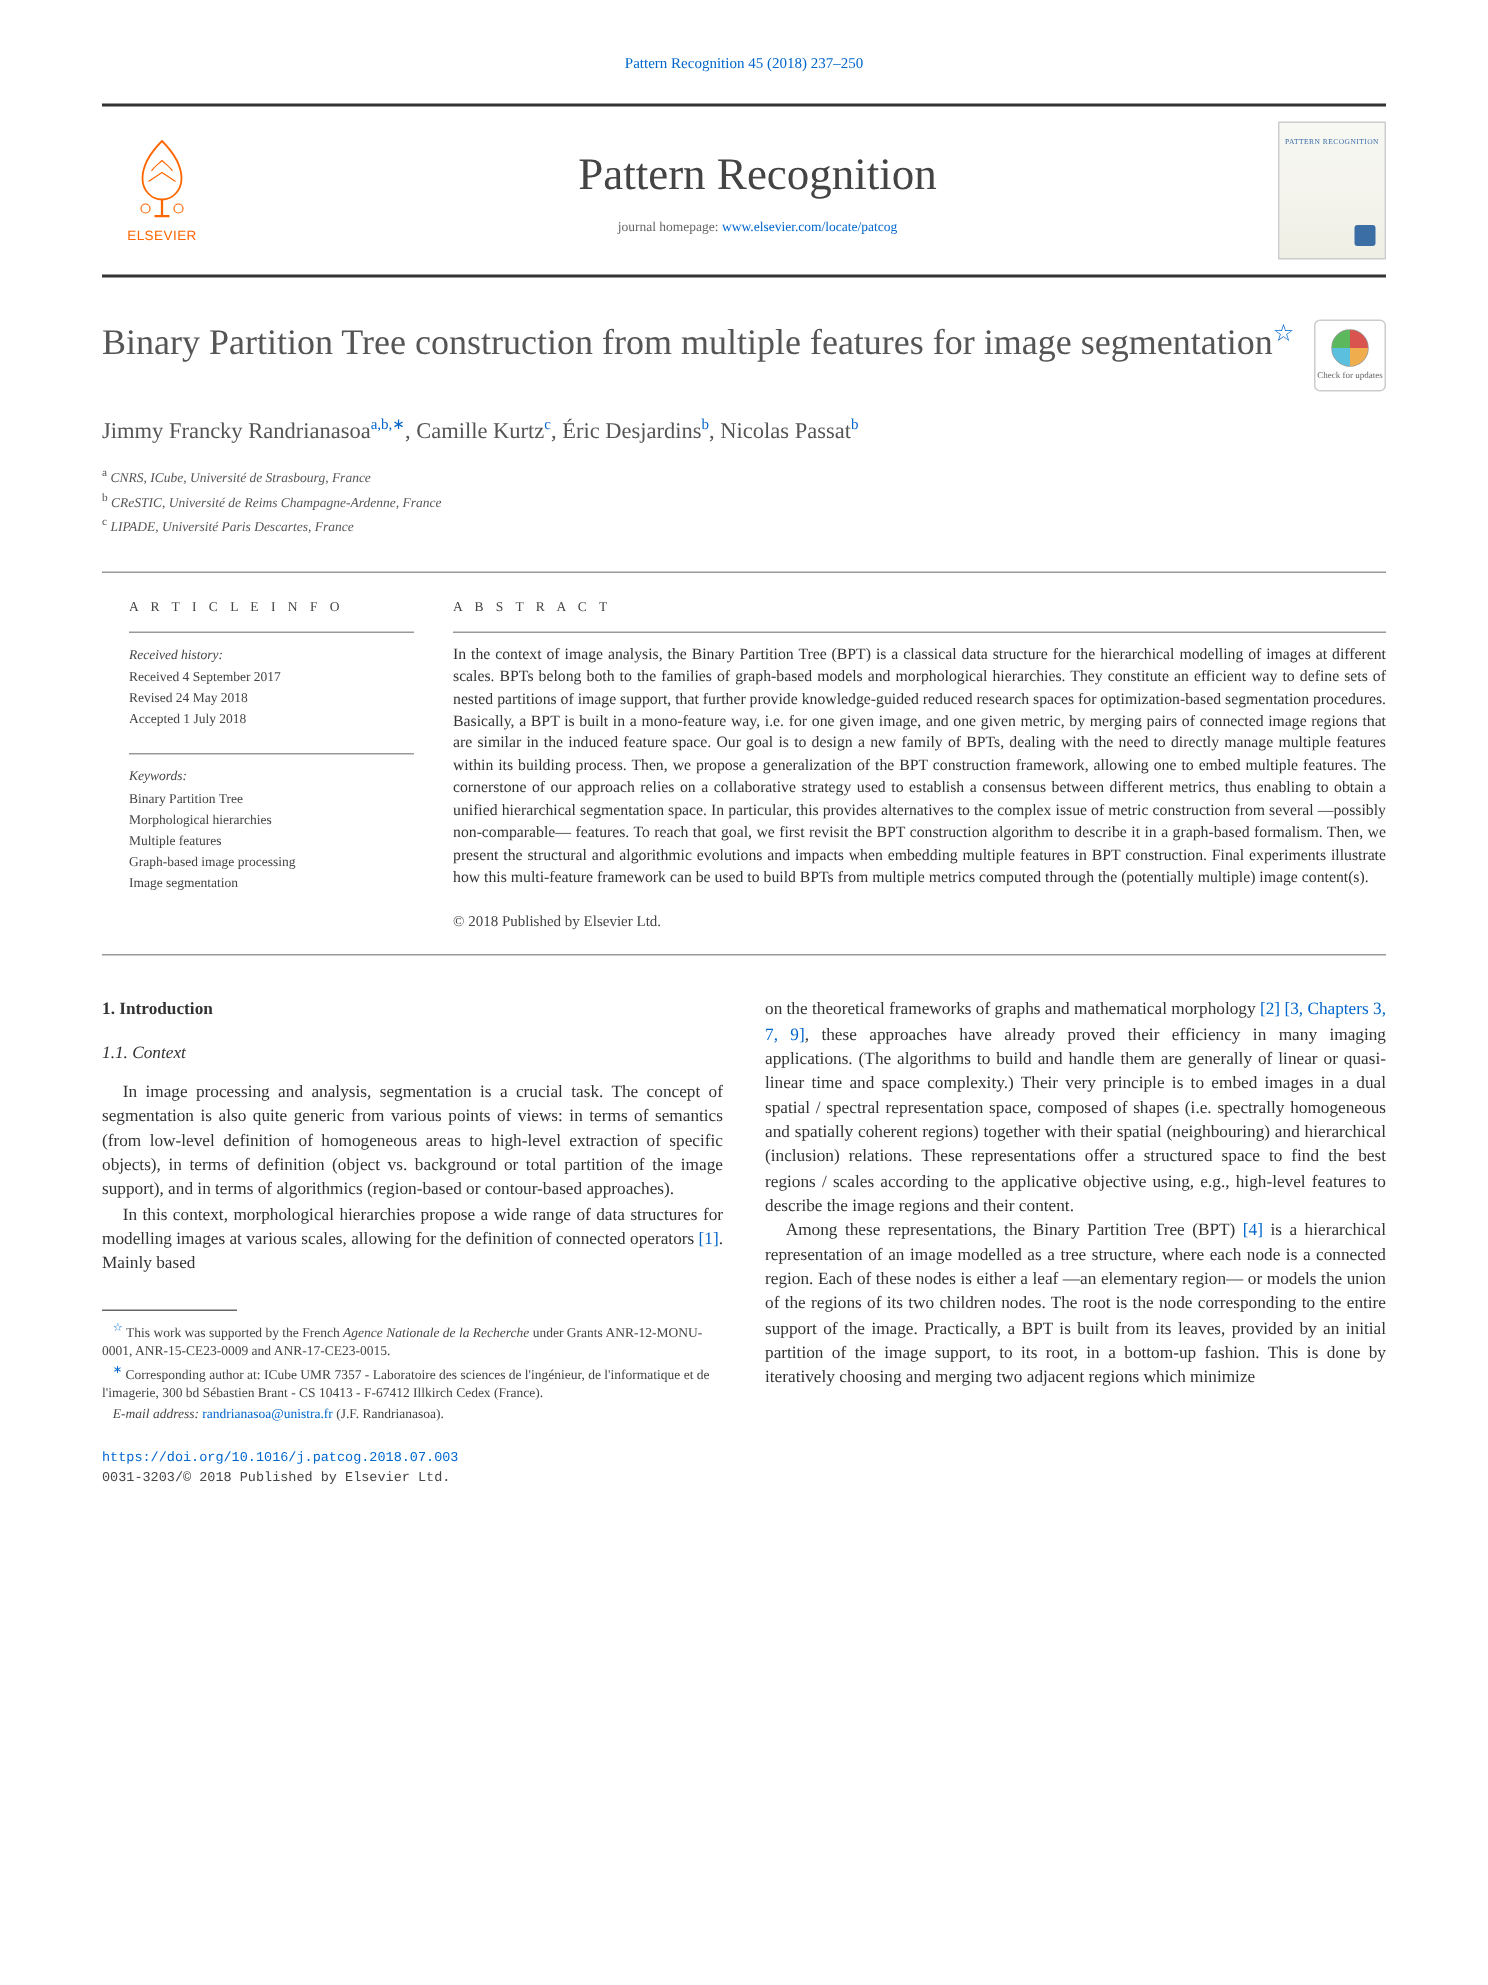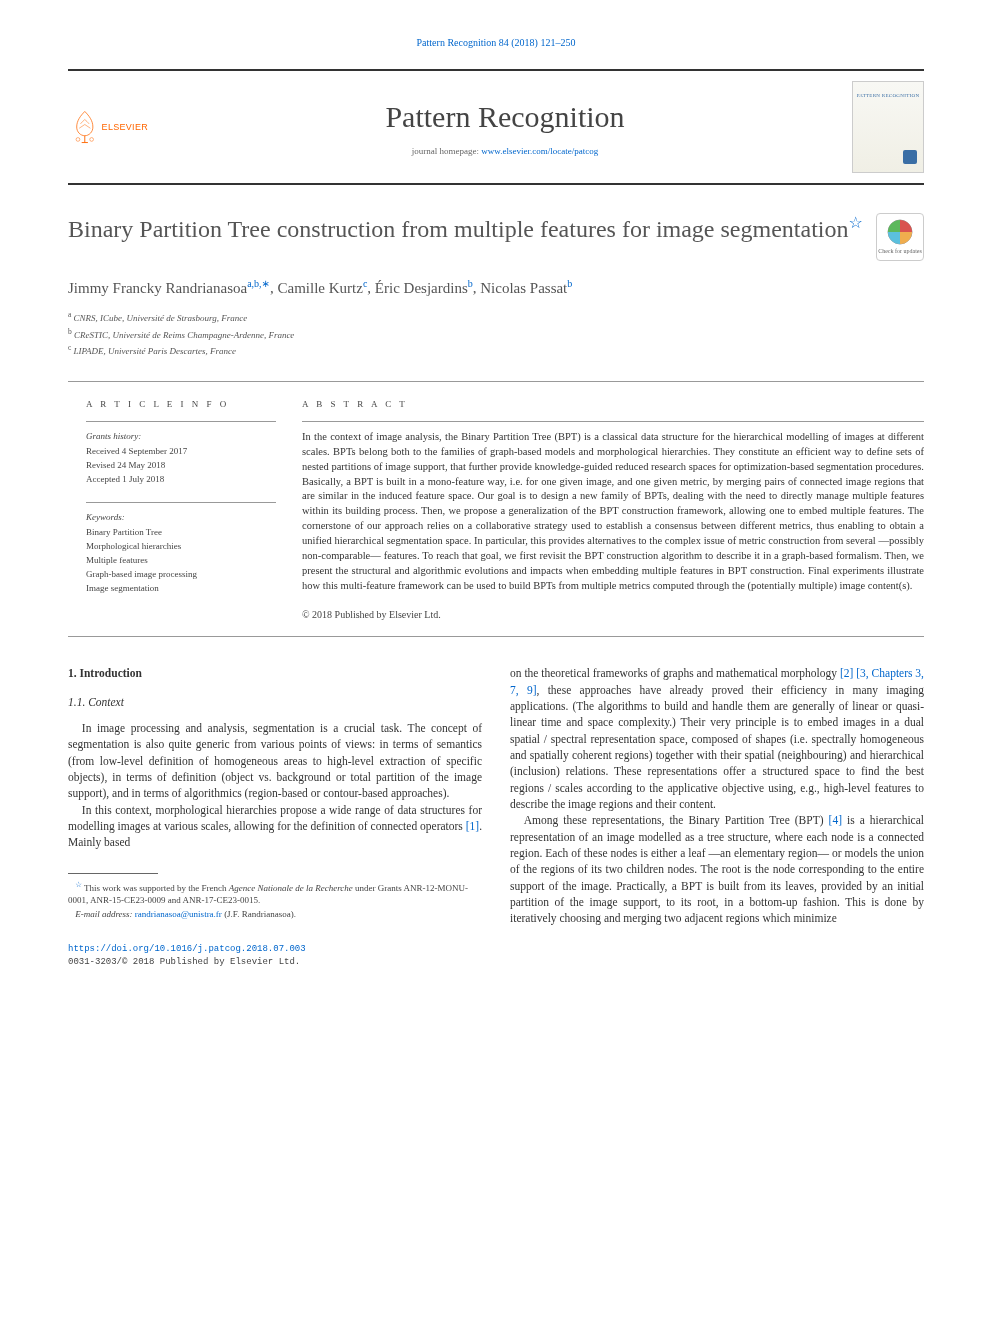--- a/index.html
+++ b/index.html
@@ -27,21 +27,21 @@
       padding: 10px 0;
       display: flex;
       align-items: center;
       position: relative;
       margin-bottom: 28px;
     }
     .elsevier-logo {
       width: 80px;
       height: 90px;
       display: flex;
-      flex-direction: row;
+      flex-direction: column;
       align-items: center;
       justify-content: center;
       margin-right: 10px;
     }
     .elsevier-tree {
       width: 54px;
       height: 60px;
     }
     .elsevier-label {
       font-size: 9px;
@@ -226,21 +226,21 @@
       font-family: Liberation Mono, monospace;
     }
     .doi-link { color: #0066cc; }
     .footer-line2 { color: #444; }
   </style>
 </head>
 <body>
 
 <div class="page">
 
-  <div class="header-citation">Pattern Recognition 84 (2018) 121–250</div>
+  <div class="header-citation">Pattern Recognition 45 (2018) 237–250</div>
 
   <div class="header-box">
     <div class="elsevier-logo">
       <svg class="elsevier-tree" viewBox="0 0 54 60">
         <path d="M27 5 C20 12 14 20 14 30 C14 38 20 44 27 44 C34 44 40 38 40 30 C40 20 34 12 27 5 Z" fill="none" stroke="#ff6600" stroke-width="1.2"></path>
         <path d="M27 44 L27 55 M22 55 L32 55" stroke="#ff6600" stroke-width="1.5"></path>
         <path d="M20 25 C22 22 25 20 27 18 M34 25 C32 22 29 20 27 18" stroke="#ff6600" stroke-width="0.8" fill="none"></path>
         <path d="M18 32 C21 30 24 28 27 26 M36 32 C33 30 30 28 27 26" stroke="#ff6600" stroke-width="0.8" fill="none"></path>
         <circle cx="16" cy="50" r="3" fill="none" stroke="#ff6600" stroke-width="0.8"></circle>
         <circle cx="38" cy="50" r="3" fill="none" stroke="#ff6600" stroke-width="0.8"></circle>
@@ -284,21 +284,21 @@
     <div><sup>b</sup><span> CReSTIC, Université de Reims Champagne-Ardenne, France</span></div>
     <div><sup>c</sup><span> LIPADE, Université Paris Descartes, France</span></div>
   </div>
 
   <div class="divider-top"></div>
 
   <div class="info-abstract">
     <div class="info-col">
       <div class="section-label">A R T I C L E   I N F O</div>
       <div class="divider-top" style="margin-bottom:8px"></div>
-      <div class="history-label">Grants history:</div>
+      <div class="history-label">Received history:</div>
       <div class="history-dates">
         <div>Received 4 September 2017</div>
         <div>Revised 24 May 2018</div>
         <div>Accepted 1 July 2018</div>
       </div>
       <div class="divider-top" style="margin-bottom:8px"></div>
       <div class="keywords-label">Keywords:</div>
       <div class="keywords-list">
         <div>Binary Partition Tree</div>
         <div>Morphological hierarchies</div>
@@ -320,20 +320,21 @@
   <div class="body-columns">
     <div class="body-col">
       <div class="sec-heading">1. Introduction</div>
       <div class="subsec-heading">1.1. Context</div>
       <p>In image processing and analysis, segmentation is a crucial task. The concept of segmentation is also quite generic from various points of views: in terms of semantics (from low-level definition of homogeneous areas to high-level extraction of specific objects), in terms of definition (object vs. background or total partition of the image support), and in terms of algorithmics (region-based or contour-based approaches).</p>
       <p><span>In this context, morphological hierarchies propose a wide range of data structures for modelling images at various scales, allowing for the definition of connected operators </span><span class="ref-link">[1]</span><span>. Mainly based</span></p>
 
       <div class="footnote-sep"></div>
       <div class="footnotes">
         <p><sup class="star">☆</sup><span> This work was supported by the French </span><i>Agence Nationale de la Recherche</i><span> under Grants ANR-12-MONU-0001, ANR-15-CE23-0009 and ANR-17-CE23-0015.</span></p>
+        <p><sup class="star">∗</sup><span> Corresponding author at: ICube UMR 7357 - Laboratoire des sciences de l'ingénieur, de l'informatique et de l'imagerie, 300 bd Sébastien Brant - CS 10413 - F-67412 Illkirch Cedex (France).</span></p>
         <p><i>E-mail address: </i><a>randrianasoa@unistra.fr</a><span> (J.F. Randrianasoa).</span></p>
       </div>
     </div>
 
     <div class="body-col">
       <p style="text-indent:0"><span>on the theoretical frameworks of graphs and mathematical morphology </span><span class="ref-link">[2]</span><span> </span><span class="ref-link">[3, Chapters 3, 7, 9]</span><span>, these approaches have already proved their efficiency in many imaging applications. (The algorithms to build and handle them are generally of linear or quasi-linear time and space complexity.) Their very principle is to embed images in a dual spatial / spectral representation space, composed of shapes (i.e. spectrally homogeneous and spatially coherent regions) together with their spatial (neighbouring) and hierarchical (inclusion) relations. These representations offer a structured space to find the best regions / scales according to the applicative objective using, e.g., high-level features to describe the image regions and their content.</span></p>
       <p><span>Among these representations, the Binary Partition Tree (BPT) </span><span class="ref-link">[4]</span><span> is a hierarchical representation of an image modelled as a tree structure, where each node is a connected region. Each of these nodes is either a leaf —an elementary region— or models the union of the regions of its two children nodes. The root is the node corresponding to the entire support of the image. Practically, a BPT is built from its leaves, provided by an initial partition of the image support, to its root, in a bottom-up fashion. This is done by iteratively choosing and merging two adjacent regions which minimize</span></p>
     </div>
   </div>
 

